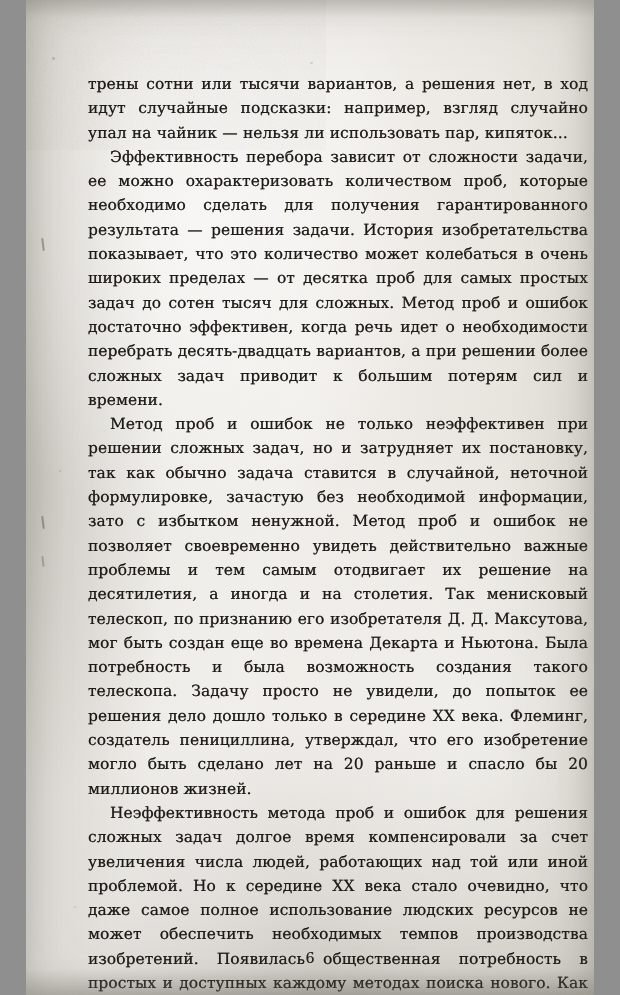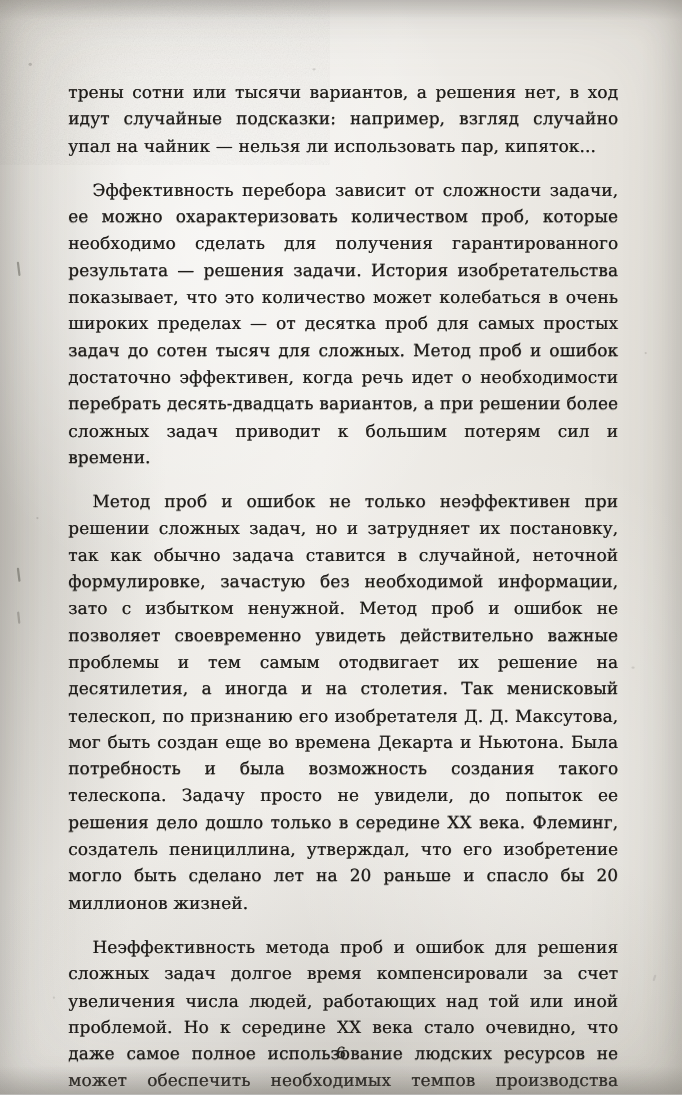--- a/index.html
+++ b/index.html
@@ -4,21 +4,21 @@
 <title>Scanned book page</title>
 <style>
   html, body {
     margin: 0;
     padding: 0;
     background: #8f8f8f;
   }
 
   .page {
     position: relative;
-    width: 620px;
+    width: 568px;
     height: 995px;
     margin: 0 auto;
     overflow: hidden;
     background-color: #e9e7e2;
     background-image:
       radial-gradient(ellipse 70% 55% at 30% 22%, rgba(255,255,255,0.55) 0%, rgba(255,255,255,0) 60%),
       radial-gradient(ellipse 60% 50% at 78% 72%, rgba(255,255,255,0.40) 0%, rgba(255,255,255,0) 62%),
       radial-gradient(ellipse 90% 40% at 50% 100%, rgba(120,116,108,0.22) 0%, rgba(120,116,108,0) 70%),
       radial-gradient(ellipse 30% 70% at 2% 50%, rgba(140,136,128,0.28) 0%, rgba(140,136,128,0) 75%),
       linear-gradient(100deg, #dedbd4 0%, #eceae5 18%, #f1efeb 46%, #e8e5df 74%, #d9d6ce 100%);
@@ -66,21 +66,21 @@
       0.35px 0 0 rgba(30,28,25,0.42),
       -0.3px 0.3px 0 rgba(60,56,50,0.22),
       0 0.4px 0.4px rgba(40,38,34,0.30);
   }
 
   p.para.no-indent {
     text-indent: 0;
   }
 
   p.para + p.para {
-    margin-top: 16px;
+    margin-top: 0;
   }
 
   .folio {
     position: absolute;
     left: 0;
     right: 0;
     top: 950px;
     text-align: center;
     font-family: "DejaVu Serif", "Liberation Serif", serif;
     font-size: 14px;

